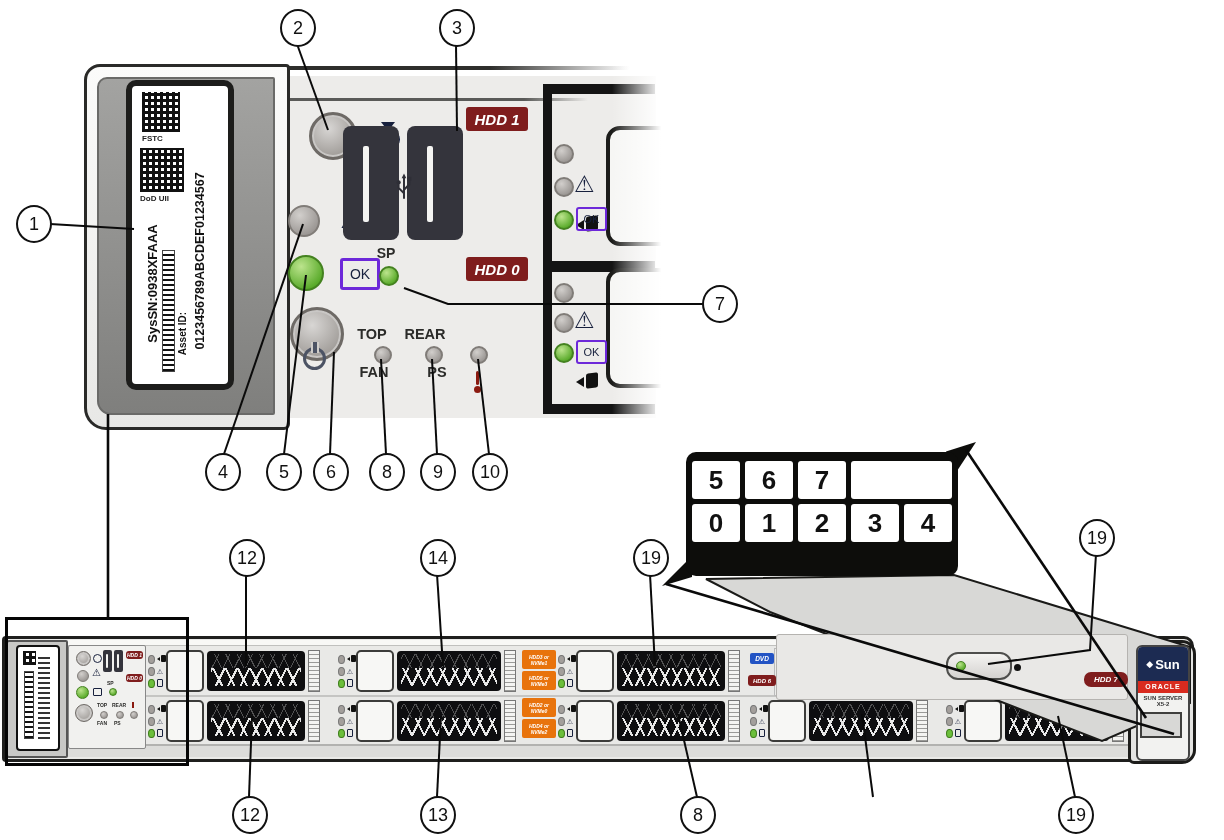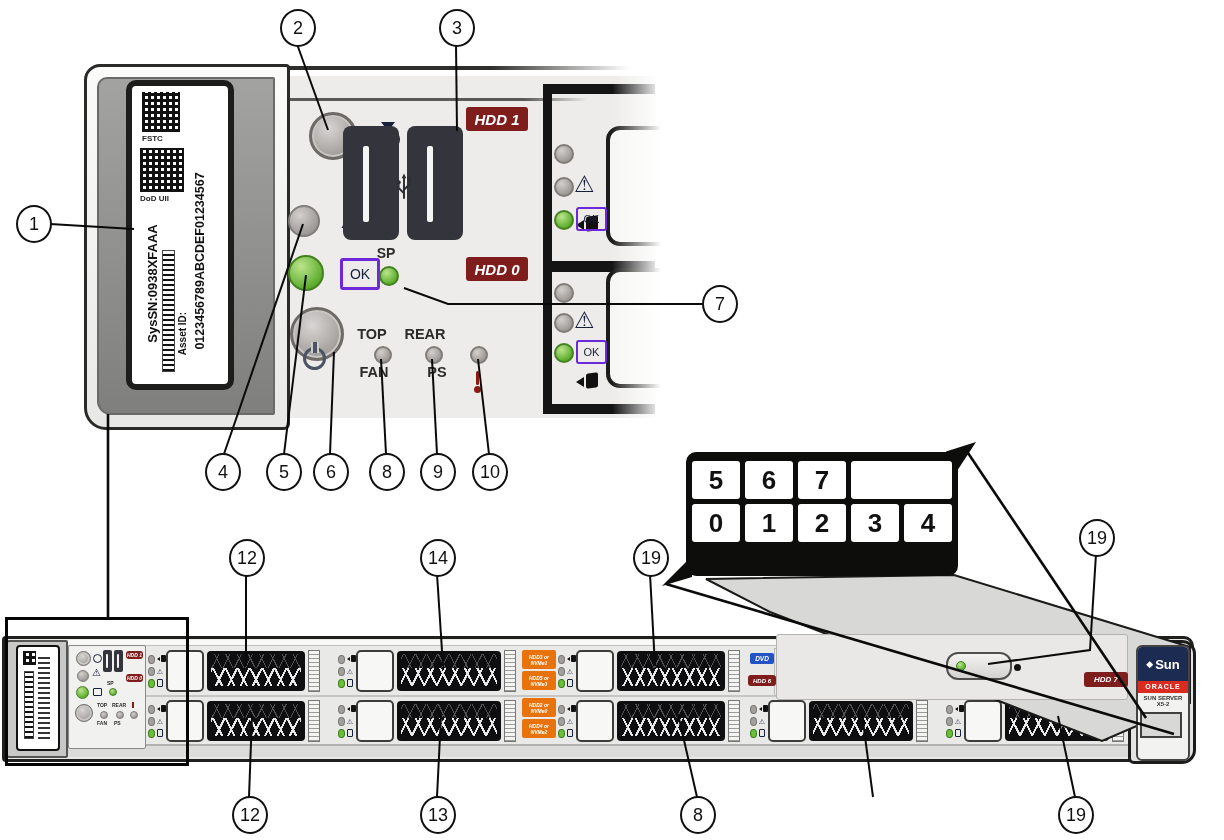--- a/index.html
+++ b/index.html
@@ -96,21 +96,21 @@
   .mtail{position:absolute;background:#0d0d0b;z-index:29;}
   
   .regionrect{left:5px;top:617px;width:178px;height:143px;border:3px solid #050505;z-index:30;}
   .badge{left:1136px;top:645px;width:50px;height:112px;border:2px solid #444;border-radius:6px;overflow:hidden;
          background:#f2f2f0;z-index:22;}
   .slotrect{left:1140px;top:712px;width:38px;height:22px;background:#d8d8d6;border:2px solid #3f3f3d;z-index:28;}
   .co{position:absolute;width:32px;height:34px;border:2px solid #111;border-radius:50%;background:#fff;
       display:flex;align-items:center;justify-content:center;font-size:18px;color:#111;z-index:50;}
   svg.overlay{position:absolute;left:0;top:0;z-index:40;pointer-events:none;}
   svg.sheet{position:absolute;left:0;top:0;z-index:18;pointer-events:none;}
-  .onsheet{z-index:24;}
+  .onsheet{z-index:24;border-radius:7px;}
   .ear{left:1128px;top:640px;width:62px;height:118px;border:3px solid #1c1c1a;border-radius:6px 14px 14px 6px;background:#e4e4e2;}
 </style>
 </head>
 <body>
 
 <div id="fig">
 
   <div class="abs topline"></div>
   <div class="abs panel"></div>
   <div class="abs topline2"></div>

